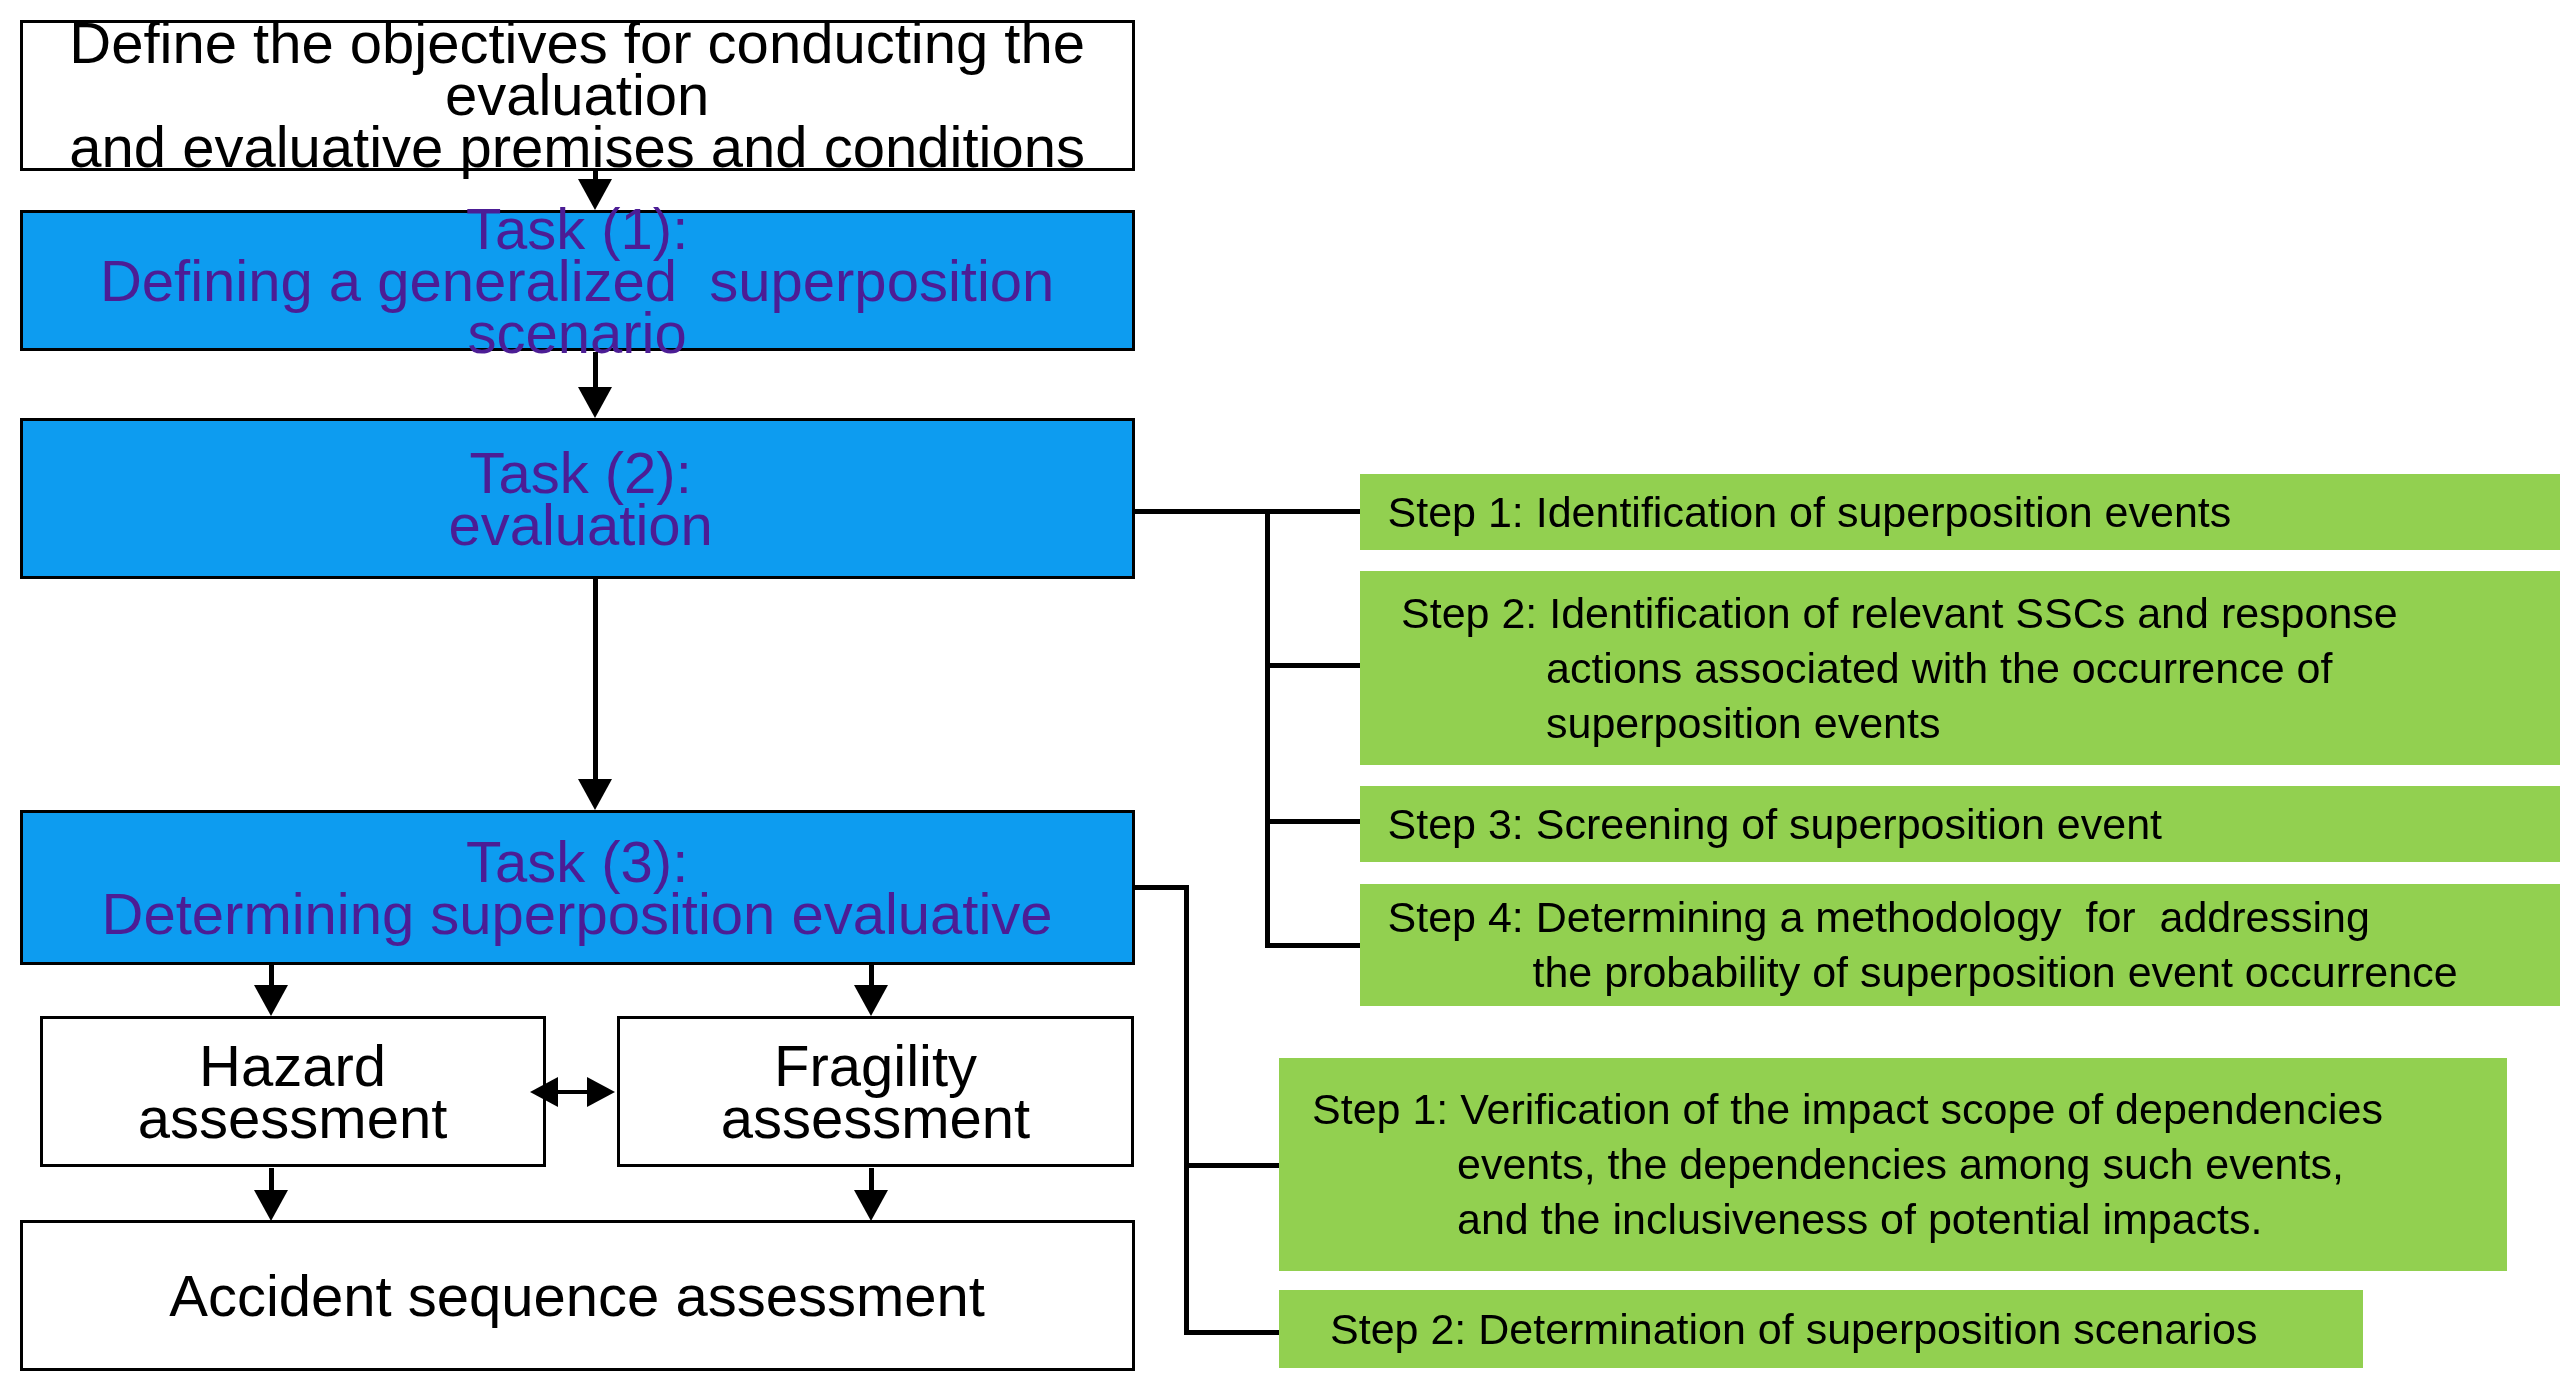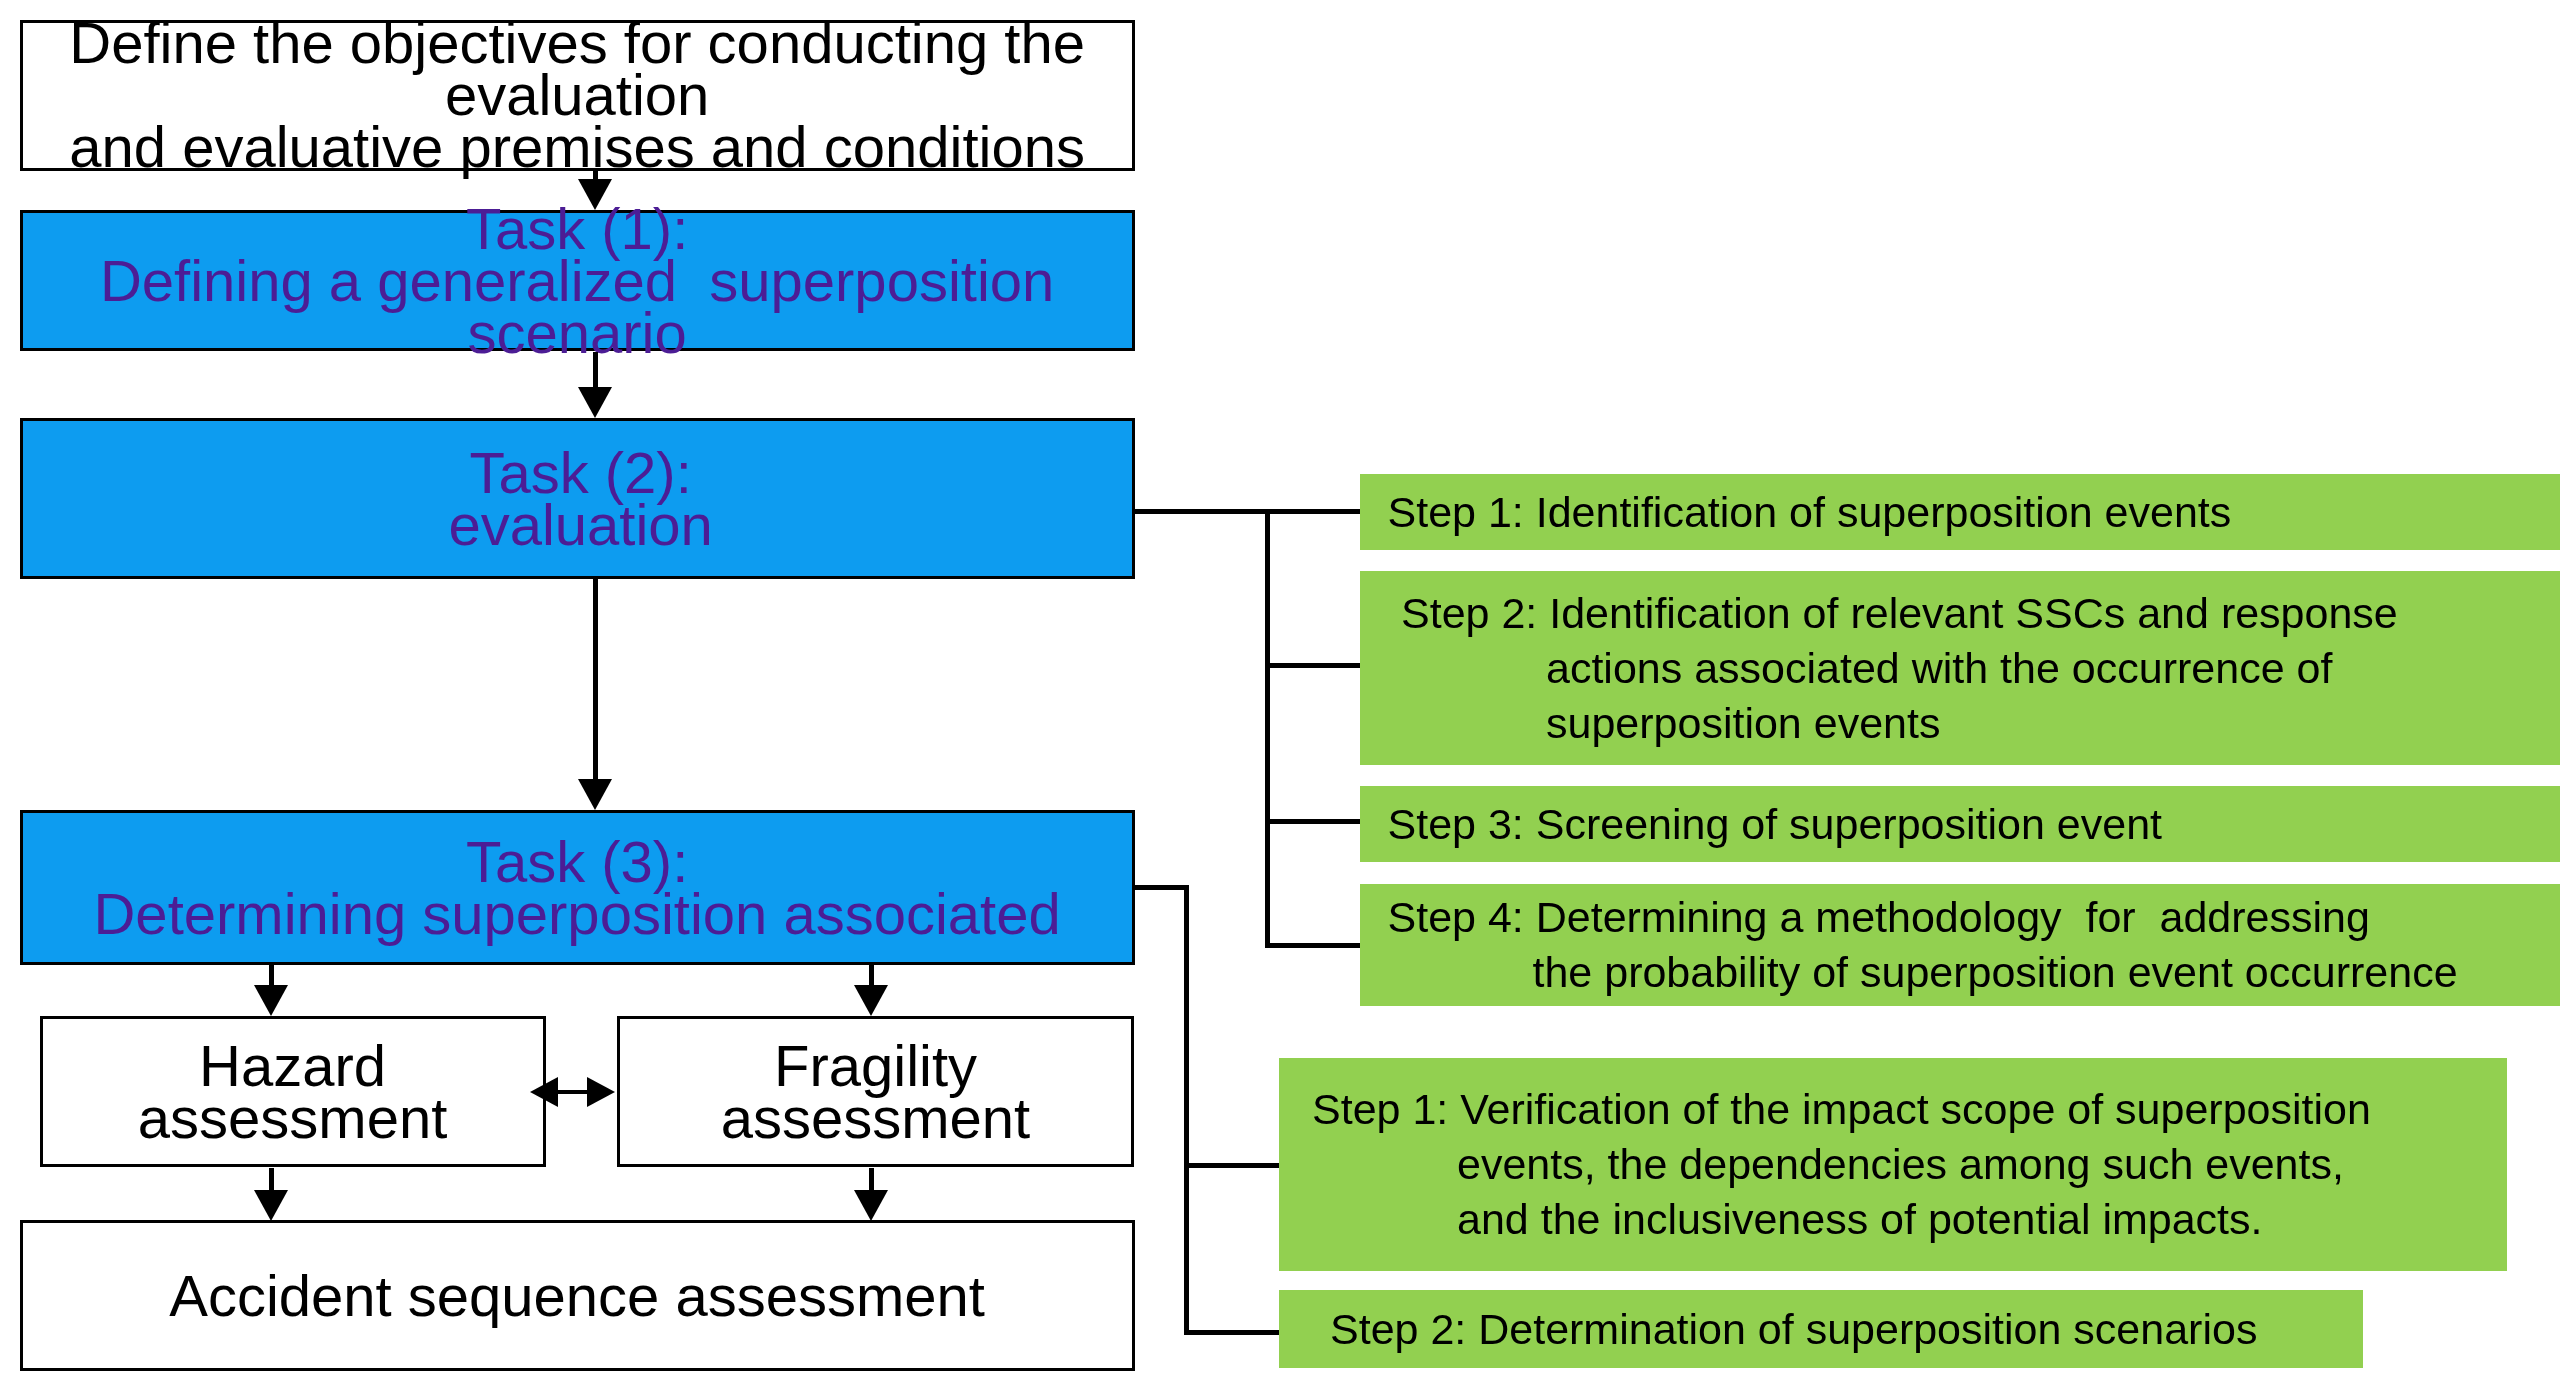--- a/index.html
+++ b/index.html
@@ -77,21 +77,21 @@
     <div class="line">Defining a generalized  superposition scenario</div>
   </div>
 
   <div class="bx blue" style="left:19.6px;top:418px;width:1115px;height:161px;padding-left:7px;">
     <div class="line">Task (2):</div>
     <div class="line">evaluation</div>
   </div>
 
   <div class="bx blue" style="left:19.6px;top:810px;width:1115px;height:155px;">
     <div class="line">Task (3):</div>
-    <div class="line">Determining superposition associated</div>
+    <div class="line">Determining superposition evaluative</div>
   </div>
 
   <div class="bx" style="left:19.6px;top:1016px;width:506px;height:151px;margin-left:20px;">
     <div class="line">Hazard assessment</div>
   </div>
 
   <div class="bx" style="left:617px;top:1016px;width:517px;height:151px;">
     <div class="line">Fragility assessment</div>
   </div>
 
@@ -158,21 +158,21 @@
   <div class="gbox" style="left:1360px;top:786px;width:1200px;height:76px;padding-left:27.5px;">
     <div class="line">Step 3: Screening of superposition event</div>
   </div>
 
   <div class="gbox" style="left:1360px;top:884px;width:1200px;height:122px;padding-left:27.5px;">
     <div class="line">Step 4: Determining a methodology  for  addressing</div>
     <div class="line indent">the probability of superposition event occurrence</div>
   </div>
 
   <div class="gbox" style="left:1279px;top:1058px;width:1228px;height:213px;padding-left:33px;">
-    <div class="line">Step 1: Verification of the impact scope of superposition</div>
+    <div class="line">Step 1: Verification of the impact scope of dependencies</div>
     <div class="line indent">events, the dependencies among such events,</div>
     <div class="line indent">and the inclusiveness of potential impacts.</div>
   </div>
 
   <div class="gbox" style="left:1279px;top:1290px;width:1084px;height:78px;padding-left:51px;">
     <div class="line">Step 2: Determination of superposition scenarios</div>
   </div>
 
 </div>
 

